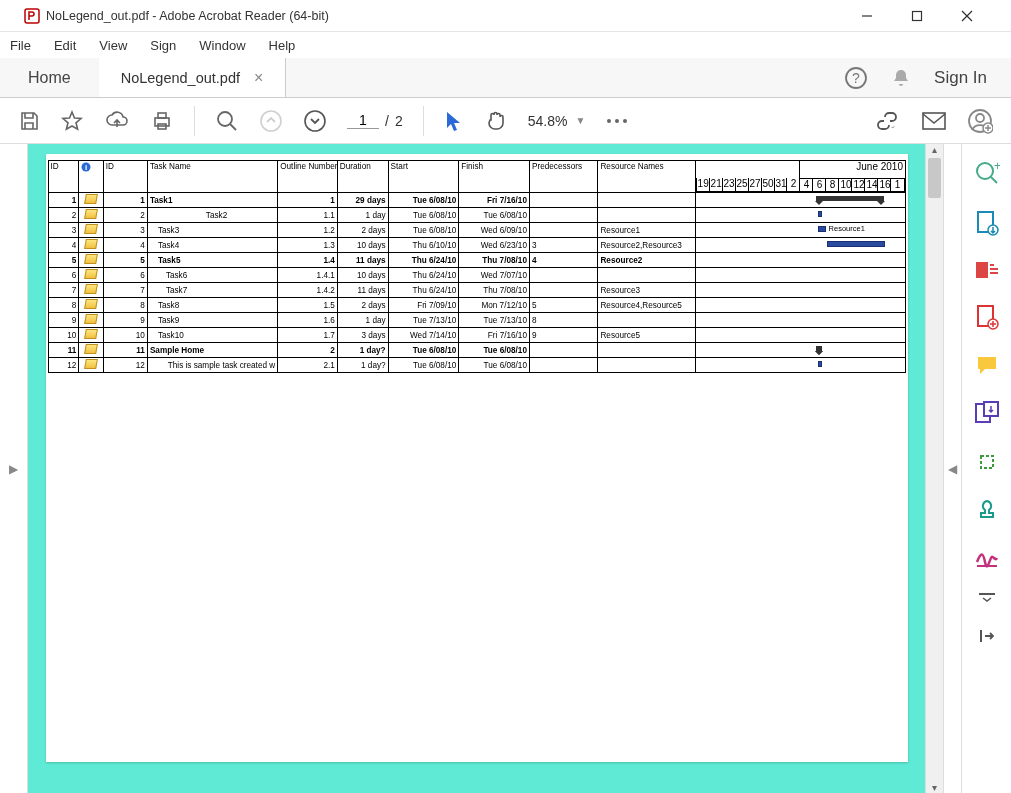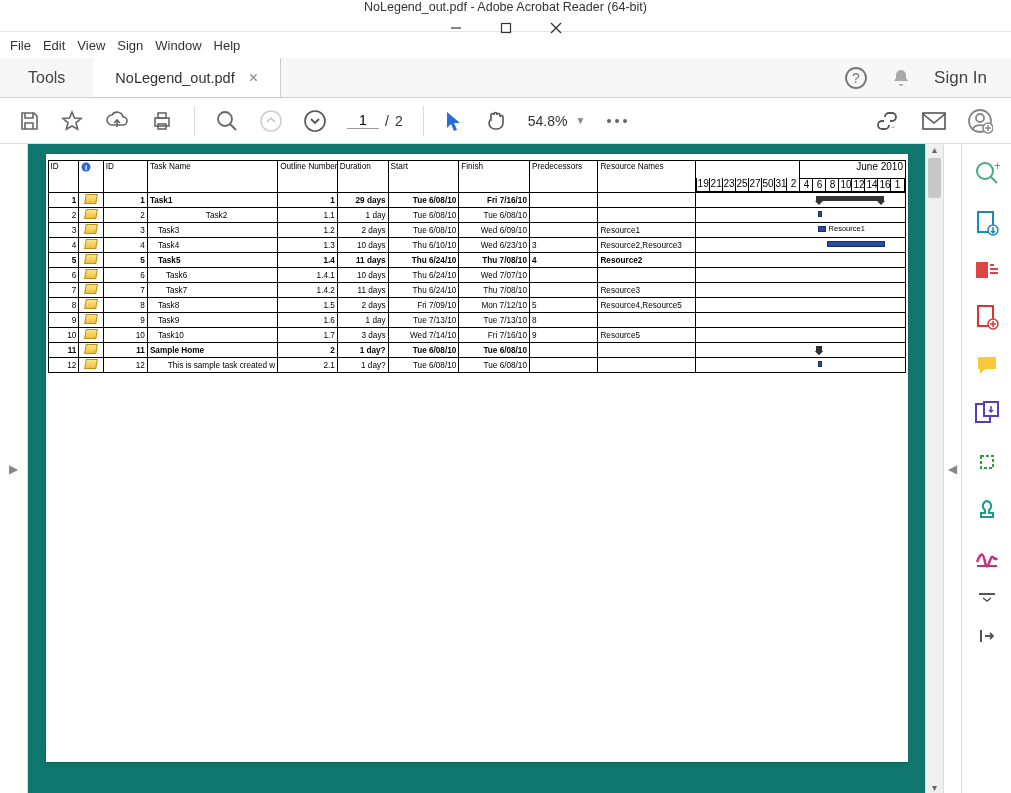--- a/index.html
+++ b/index.html
@@ -1,26 +1,26 @@
 <!DOCTYPE html>
 <html><head>
 <meta charset="utf-8">
 <style>
 * { margin: 0; padding: 0; box-sizing: border-box; font-family: "Segoe UI", Arial, sans-serif; }
 body { width: 1011px; height: 793px; background: #fff; overflow: hidden; position: relative; }
 
 
-.titlebar { height: 32px; display: flex; align-items: center; padding: 0 5px; border-bottom: 1px solid #e5e5e5; flex-direction: column; }
+.titlebar { height: 32px; display: flex; align-items: center; padding: 0 24px; border-bottom: 1px solid #e5e5e5; }
 .titlebar .appicon { width: 16px; height: 16px; margin-right: 6px; }
 .titlebar .title { font-size: 12.5px; color: #333; flex: 1; }
 .winbtns { display: flex; gap: 10px; }
 .winbtn { width: 40px; height: 28px; display: flex; align-items: center; justify-content: center; cursor: pointer; }
 
 
-.menubar { height: 26px; display: flex; align-items: center; padding: 0 10px; gap: 12px; }
+.menubar { height: 26px; display: flex; align-items: center; padding: 0 10px; gap: 23px; }
 .menubar span { font-size: 13px; color: #333; cursor: pointer; }
 
 
 .tabbar { height: 40px; background: #f7f7f7; display: flex; align-items: stretch; border-bottom: 1px solid #ccc; }
 .hometab, .toolstab { padding: 0 28px; display: flex; align-items: center; font-size: 16px; color: #444; cursor: pointer; }
 .doctab { background: #fff; display: flex; align-items: center; padding: 0 22px; font-size: 14.5px; color: #333; border-right: 1px solid #ccc; position: relative; }
 .doctab .close { margin-left: 14px; font-size: 16px; color: #888; cursor: pointer; }
 .tabbar .spacer { flex: 1; }
 .tabright { display: flex; align-items: center; gap: 22px; padding-right: 24px; }
 .signin { font-size: 17px; color: #444; cursor: pointer; }
@@ -30,21 +30,21 @@
 .toolbar .ticon { color: #555; cursor: pointer; display:flex; align-items:center; justify-content:center; }
 .toolbar .sep { width: 1px; height: 30px; background: #ddd; }
 .pagectl { display: flex; align-items: center; gap: 6px; font-size: 14px; color: #333; }
 .pagectl input { width: 32px; text-align: center; border: none; border-bottom: 1px solid #999; font-size: 14px; outline: none; }
 .zoomctl { display: flex; align-items: center; gap: 8px; font-size: 14px; color: #333; }
 
 
 .main { position: absolute; top: 144px; bottom: 0; left: 0; right: 0; display: flex; }
 .leftgutter { width: 28px; border-right: 1px solid #ddd; display:flex; align-items:center; justify-content:center; }
 .leftgutter .arrow { color:#888; font-size:12px; }
-.docview { flex: 1; background: #0f766e; position: relative; padding: 10px 8px; overflow:hidden; }
+.docview { flex: 1; background: #5eead4; position: relative; padding: 10px 8px; overflow:hidden; }
 .page { background: #fff; width: 862px; height: 608px; margin: 0 auto; box-shadow: 0 1px 2px rgba(0,0,0,.2); position: relative; overflow:hidden; }
 
 .vsb { width: 18px; background: #f0f0f0; border-left:1px solid #ddd; position:relative; }
 .vsb .arrow { position:absolute; left:0; right:0; text-align:center; font-size:10px; color:#666; }
 .vsb .thumb { position:absolute; top:14px; left:2px; right:2px; height:40px; background:#c8c8c8; border-radius:2px; }
 
 .rightpanel { width: 50px; border-left: 1px solid #ddd; display: flex; flex-direction: column; align-items: center; gap: 24px; padding-top: 16px; }
 .rightpanel .ricon { cursor: pointer; }
 .rightgutter { width:18px; border-left:1px solid #ddd; display:flex; align-items:center; justify-content:center; }
 .rightgutter .arrow { color:#888; font-size:12px; }
@@ -102,21 +102,21 @@
 <div class="menubar">
   <span>File</span>
   <span>Edit</span>
   <span>View</span>
   <span>Sign</span>
   <span>Window</span>
   <span>Help</span>
 </div>
 
 <div class="tabbar">
-  <div class="toolstab">Tools</div>
+  <div class="hometab">Home</div>
   <div class="doctab">
     <span>NoLegend_out.pdf</span>
     <span class="close">×</span>
   </div>
   <div class="spacer"></div>
   <div class="tabright">
     <span class="ticon">
         <svg width="24" height="24">
           <circle cx="12" cy="12" r="10" fill="none" stroke="#777" stroke-width="1.8"></circle>
           <text x="12" y="17" text-anchor="middle" font-size="14" fill="#777">?</text>

